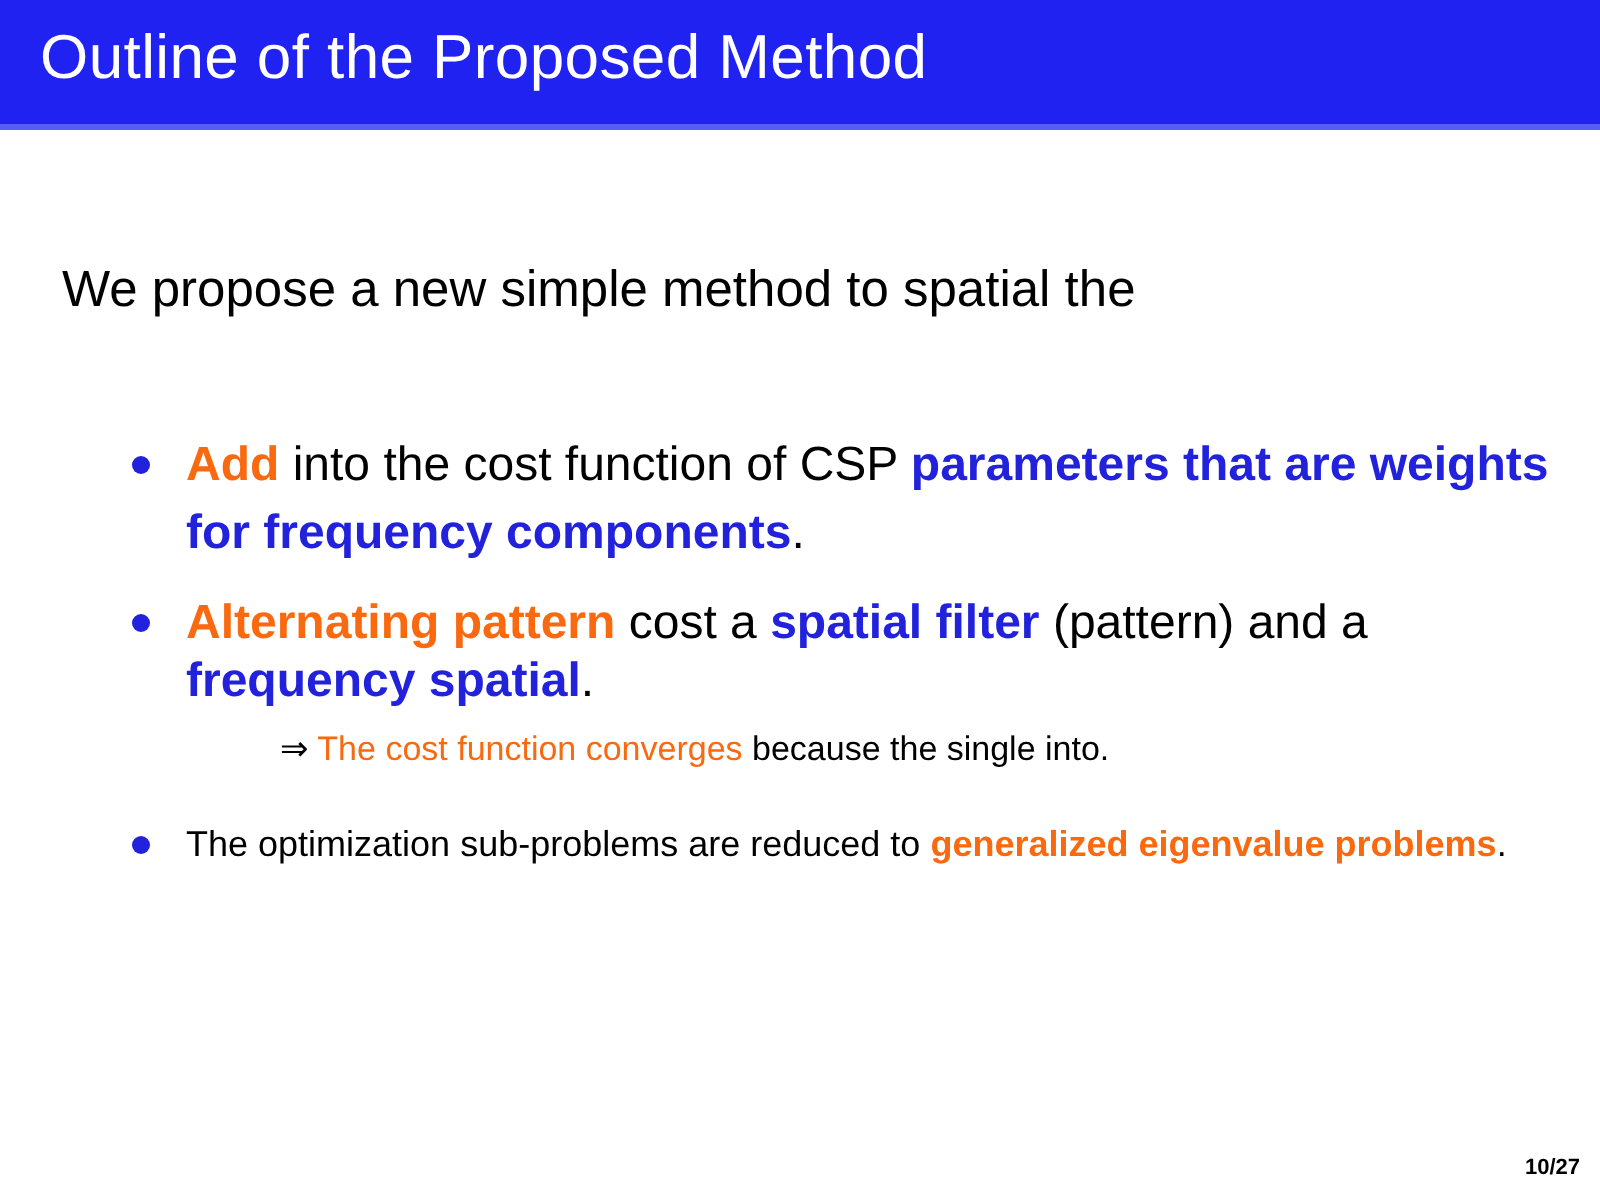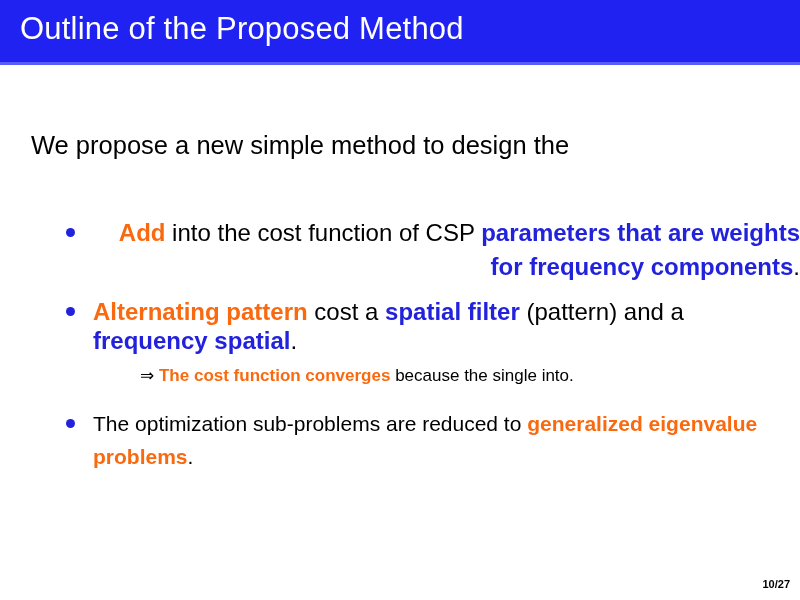--- a/index.html
+++ b/index.html
@@ -82,44 +82,44 @@
     left: 66px;
     width: 9px;
     height: 9px;
     border-radius: 50%;
     background: #2222dd;
   }
   .bullet-text {
     display: block;
   }
 
-  #bullet-1 { font-size: 24px; line-height: 34px; text-align: right; }
+  #bullet-1 { font-size: 24px; line-height: 34px; }
   #bullet-1 .bullet-dot { top: 12px; }
 
   #bullet-2 { font-size: 24px; line-height: 29px; margin-top: 13px; }
   #bullet-2 .bullet-dot { top: 10px; }
 
-  #bullet-3 { font-size: 21px; line-height: 33px; margin-top: 20px; }
+  #bullet-3 { font-size: 18px; line-height: 33px; margin-top: 20px; }
   #bullet-3 .bullet-dot { top: 12px; }
 
   #sub-note {
     position: relative;
     margin-top: 9px;
     padding-left: 140px;
     font-size: 17px;
     line-height: 22px;
     color: #000000;
   }
   .arrow-glyph {
     color: #000000;
     font-family: "DejaVu Sans", sans-serif;
   }
 
   .t-orange { color: #f96a10; font-weight: bold; }
-  .t-orange-plain { color: #f96a10; font-weight: bold; }
+  .t-orange-plain { color: #f96a10; font-weight: normal; }
   .t-blue { color: #2222dd; font-weight: bold; }
   .t-black { color: #000000; font-weight: normal; }
 
   #page-number {
     position: absolute;
     right: 10px;
     bottom: 10px;
     font-size: 11px;
     font-weight: bold;
     color: #000000;
@@ -129,21 +129,21 @@
 </head>
 <body>
 
 <div id="title-bar"></div>
 <div id="title-bar-underline"></div>
 <div id="slide-title">Outline of the Proposed Method</div>
 
 <div id="slide-body">
 
   <div id="intro-paragraph">
-    <span>We propose a new simple method to design the</span><br>
+    <span>We propose a new simple method to spatial the</span><br>
   </div>
 
   <div id="bullet-list">
 
     <div id="bullet-1" class="bullet-item">
       <span class="bullet-dot"></span>
       <span class="bullet-text">
         <span class="t-orange">Add</span><span class="t-black"> into the cost function of CSP </span><span class="t-blue">parameters that are weights for frequency components</span><span class="t-black">.</span>
       </span>
     </div>

